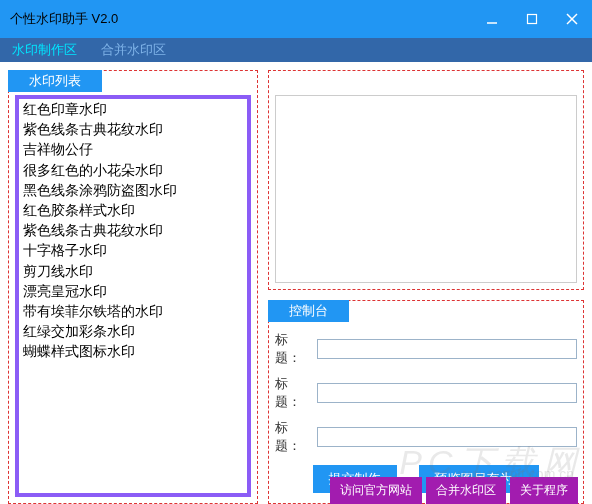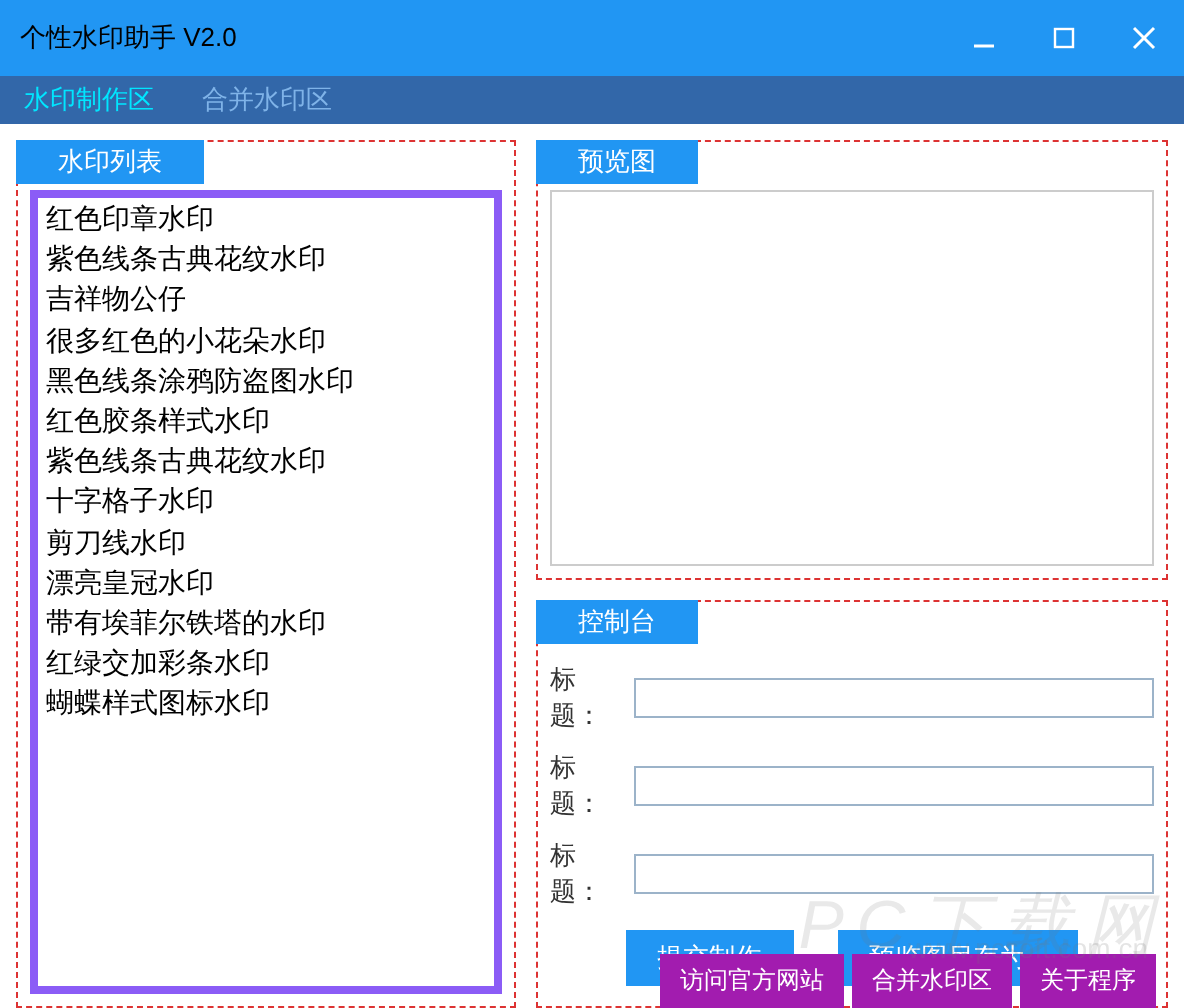--- a/index.html
+++ b/index.html
@@ -81,21 +81,20 @@
             <div class="list-item">漂亮皇冠水印</div>
             <div class="list-item">带有埃菲尔铁塔的水印</div>
             <div class="list-item">红绿交加彩条水印</div>
             <div class="list-item">蝴蝶样式图标水印</div>
           </div>
       </div>
     </div>
 
     <div class="right-col">
       <div class="panel panel-preview">
-        <div class="panel-label">预览图</div>
         <div class="panel-inner">
           <div class="preview-box"></div>
         </div>
       </div>
 
       <div class="panel panel-control">
         <div class="panel-label">控制台</div>
         <div class="panel-inner" style="padding-top:30px;">
           <div class="ctrl-row">
             <span class="ctrl-label">标题：</span>

